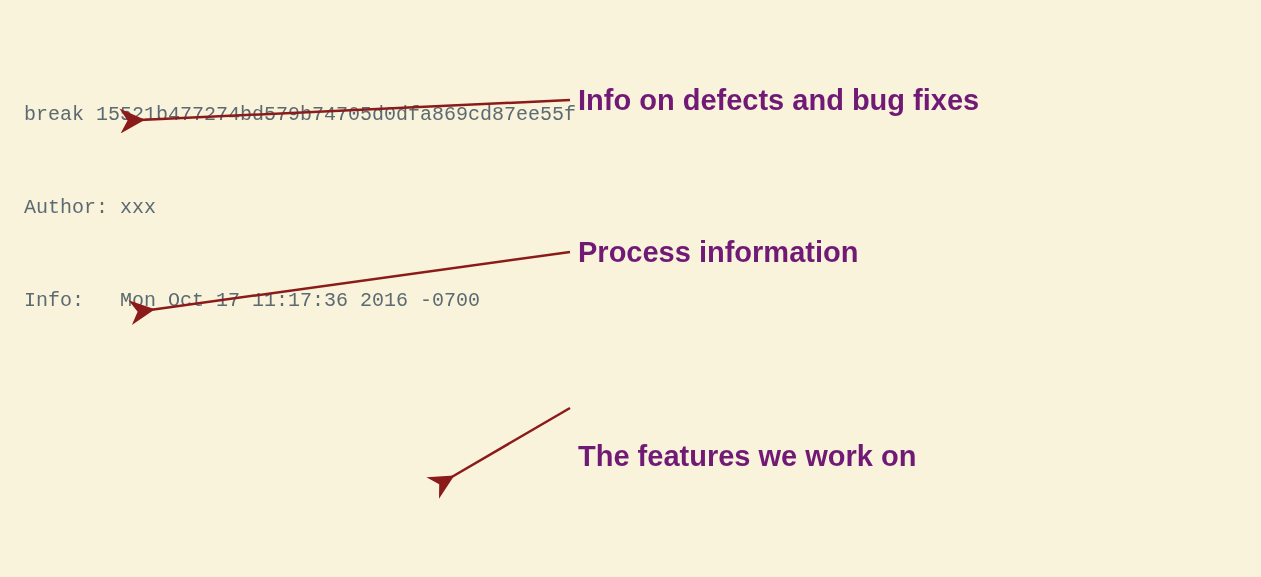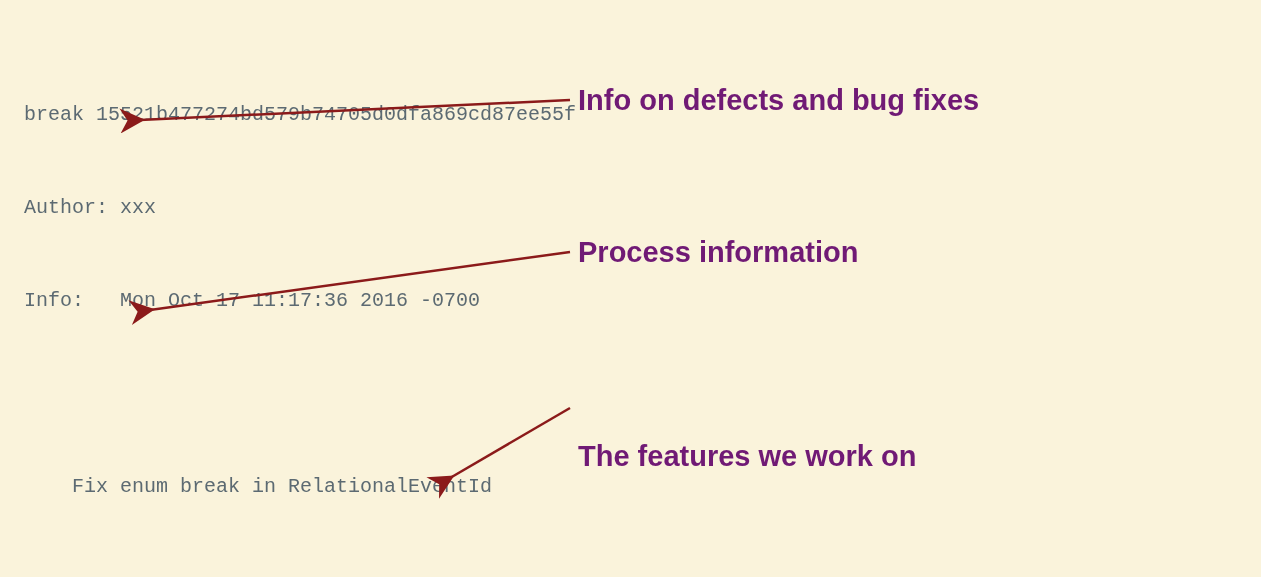--- a/index.html
+++ b/index.html
@@ -43,21 +43,20 @@
 </style>
 </head>
 <body>
 
 <div class="log">
   
   <div><span>break</span> <span>15521b477274bd579b74705d0dfa869cd87ee55f</span></div>
   <div><span>Author:</span> <span>xxx</span></div>
   <div><span>Info:  </span> <span>Mon Oct 17 11:17:36 2016 -0700</span></div>
   <div class="blank"></div>
-  <div class="msg">Fix enum break in RelationalEventId</div>
   <div class="blank"></div>
   
   
   
   
   
   
   
   
   

